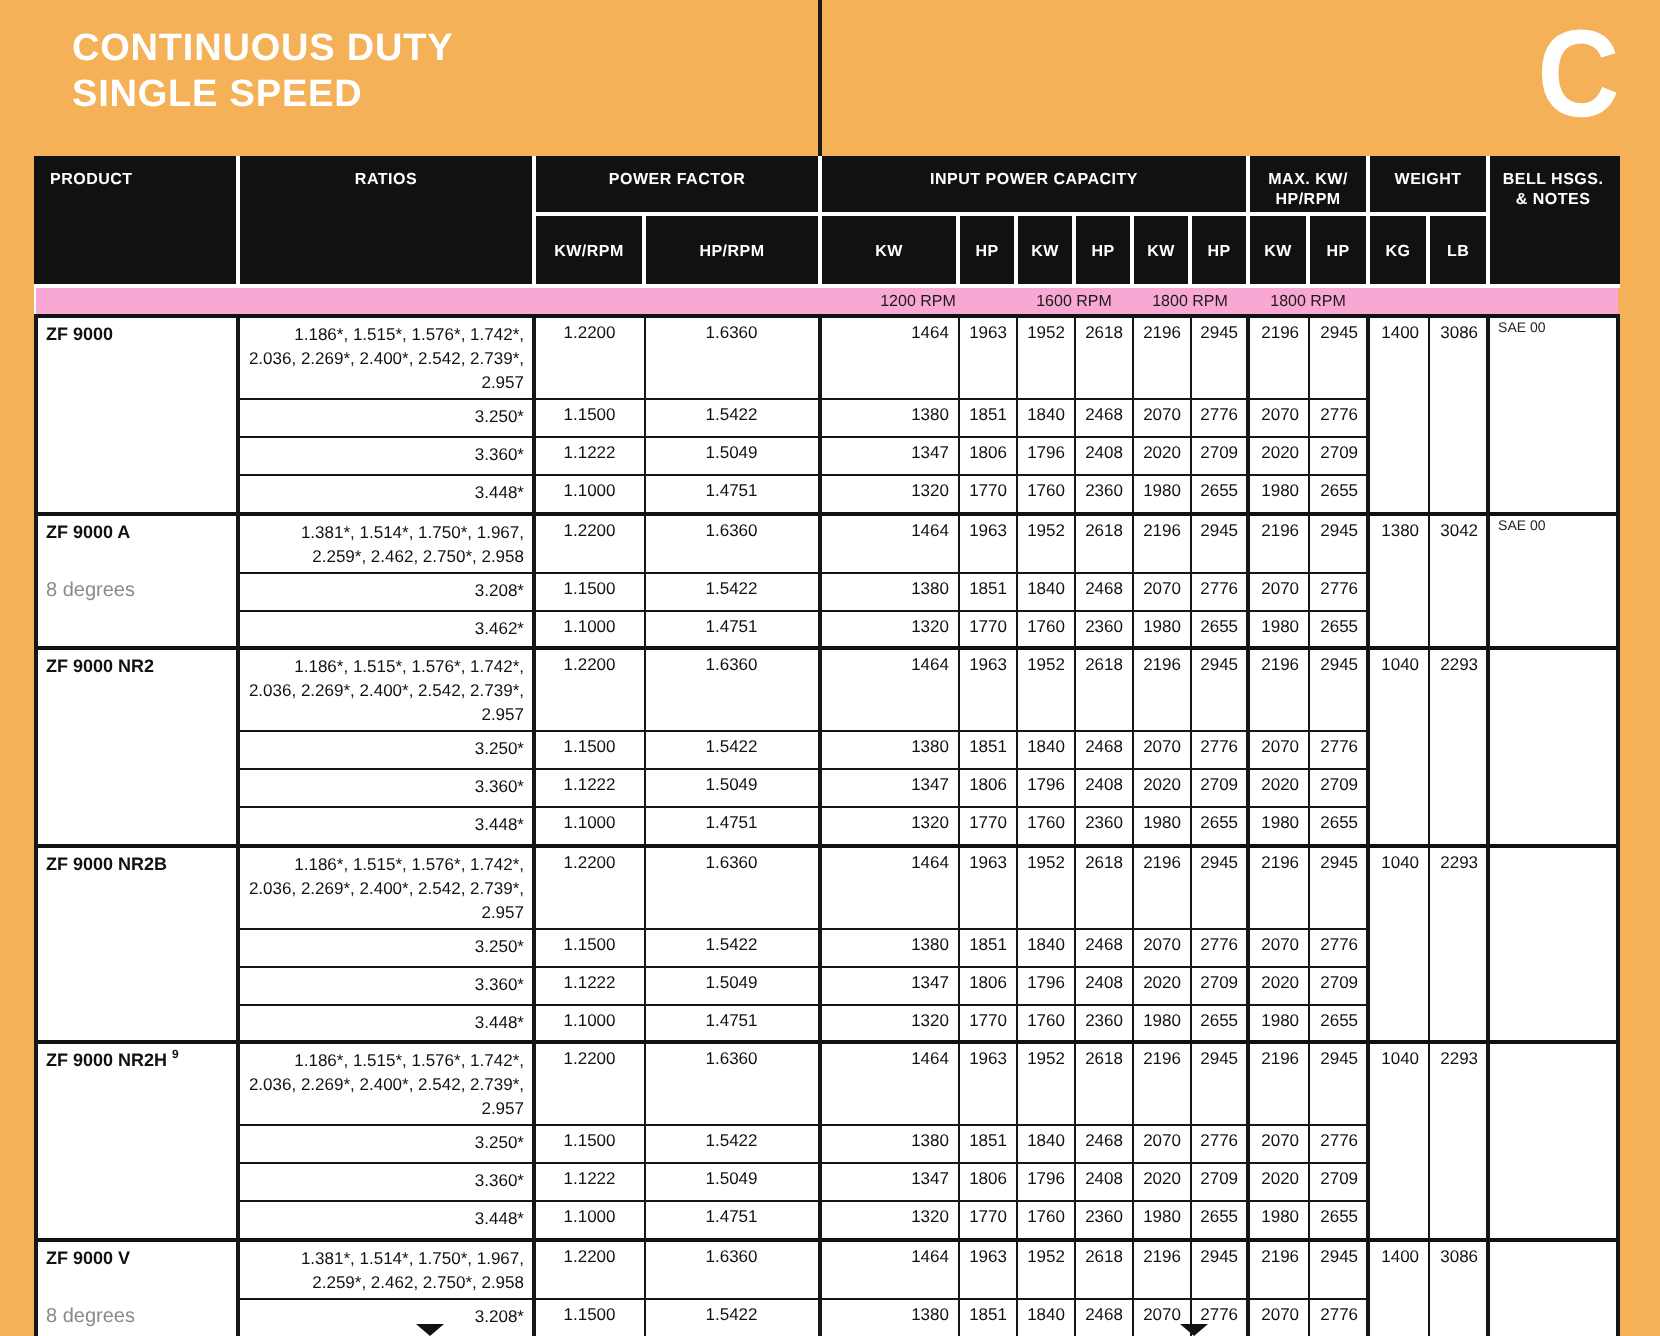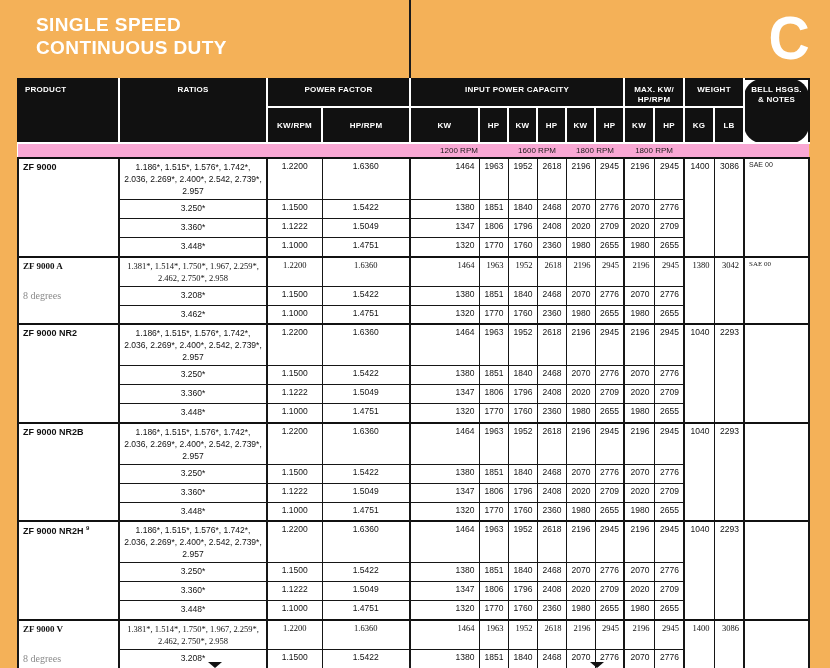--- a/index.html
+++ b/index.html
@@ -28,58 +28,58 @@
   thead th { background:#111; color:#fff; font-size:8px; font-weight:bold;
              letter-spacing:.25px; border:2px solid #fff; text-align:center; }
   tr.hrow1 { height:28px; }
   tr.hrow1 th { vertical-align:top; padding-top:5px; }
   tr.hrow2 { height:36px; }
   tr.hrow2 th { vertical-align:middle; }
   .th-product { text-align:left; padding-left:6px; }
   .pre { white-space:pre-line; line-height:10px; }
   .edge-top { border-top-color:#111; }
   .edge-left { border-left-color:#111; }
-  .edge-right { border-right-color:#111;border-radius:18px; }
+  .edge-right { border-right-color:#111; }
   
   tr.rpm-row { height:15px; }
   tr.rpm-row td { background:#f9a8d4; font-size:8px; color:#1a1a1a; text-align:center;
                   vertical-align:middle; border:0 solid #111; }
   td.rpm-band { border-left-width:1px; border-right-width:1px; }
   td.rpm-left  { border-left-width:2px; }
   td.rpm-right { border-right-width:2px; }
   
   tbody td { border:1px solid #161616; font-size:8.5px; color:#111;
              vertical-align:top; padding-top:2px; background:#fff; }
   tr.block-start td { border-top:2px solid #111; }
   tbody tr:last-child td { border-bottom:2px solid #111; }
-  tr.r3 { height:41px; } tr.r2 { height:27px;font-family:Liberation Serif, serif; } tr.rs { height:19px; }
+  tr.r3 { height:41px; } tr.r2 { height:27px; } tr.rs { height:19px; }
   td.product-cell { border-left-width:2px; padding:3px 4px; font-size:9px; font-weight:bold; }
   td.product-cell .subtitle { font-weight:normal; color:#8a8a8a; font-size:10px; margin-top:19px; }
   td.product-cell sup { font-size:6px; }
-  td.ratios-cell { padding:2px 4px; line-height:12px; border-left-width:2px; text-align:center; }
+  td.ratios-cell { padding:2px 4px; line-height:12px; border-left-width:2px; text-align:right; }
   td.pf { text-align:center; }
   td.pf-kw { border-left-width:2px; }
   td.num { text-align:right; padding-right:4px; }
   td.gl { border-left-width:2px; }
   td.note { border-left-width:2px; border-right-width:2px; text-align:left;
             padding-left:4px; font-size:7px; color:#222; }
   
   .tri { position:absolute; top:662px; width:0; height:0;
          border-left:7px solid transparent; border-right:7px solid transparent;
          border-top:6px solid #111; }
 </style>
 </head>
 <body>
 
 <div class="page">
 
   <div class="banner">
     <div class="banner-title">
+      <div>CONTINUOUS DUTY</div>
       <div>SINGLE SPEED</div>
-      <div>CONTINUOUS DUTY</div>
     </div>
     <div class="section-letter">C</div>
     <div class="center-line banner-line"></div>
   </div>
 
   <div class="left-strip"></div>
   <div class="right-strip"></div>
 
   <table class="spec">
     <colgroup>

